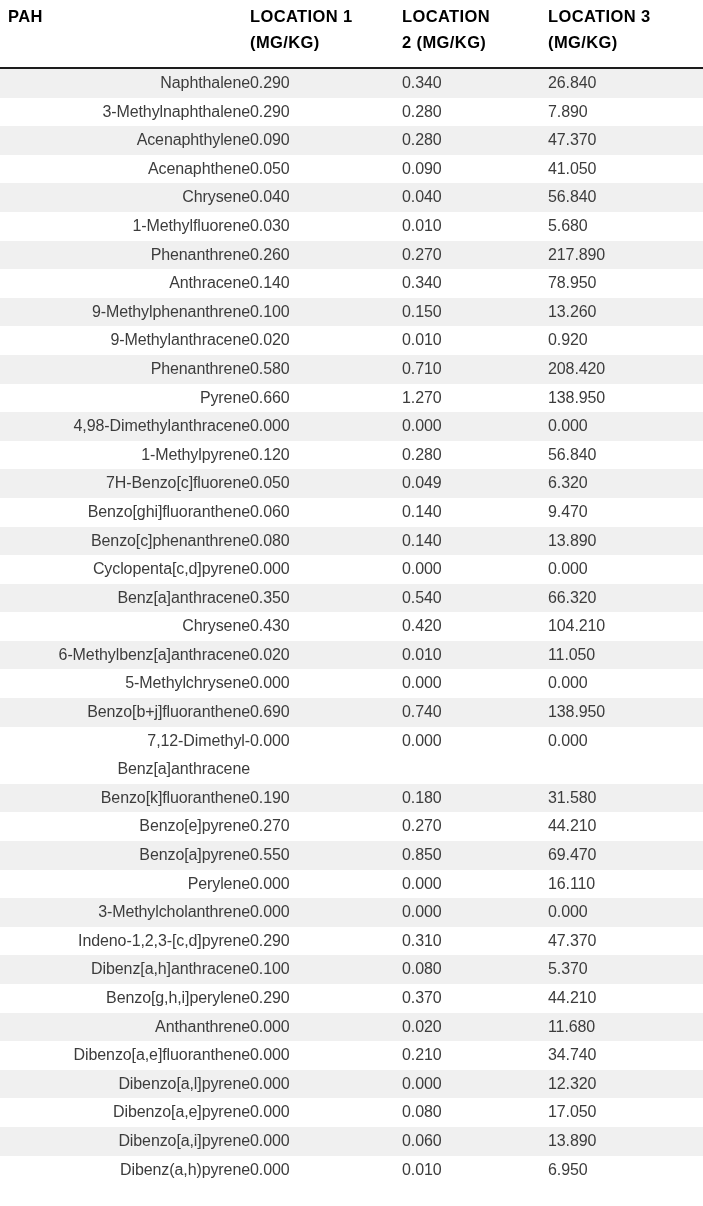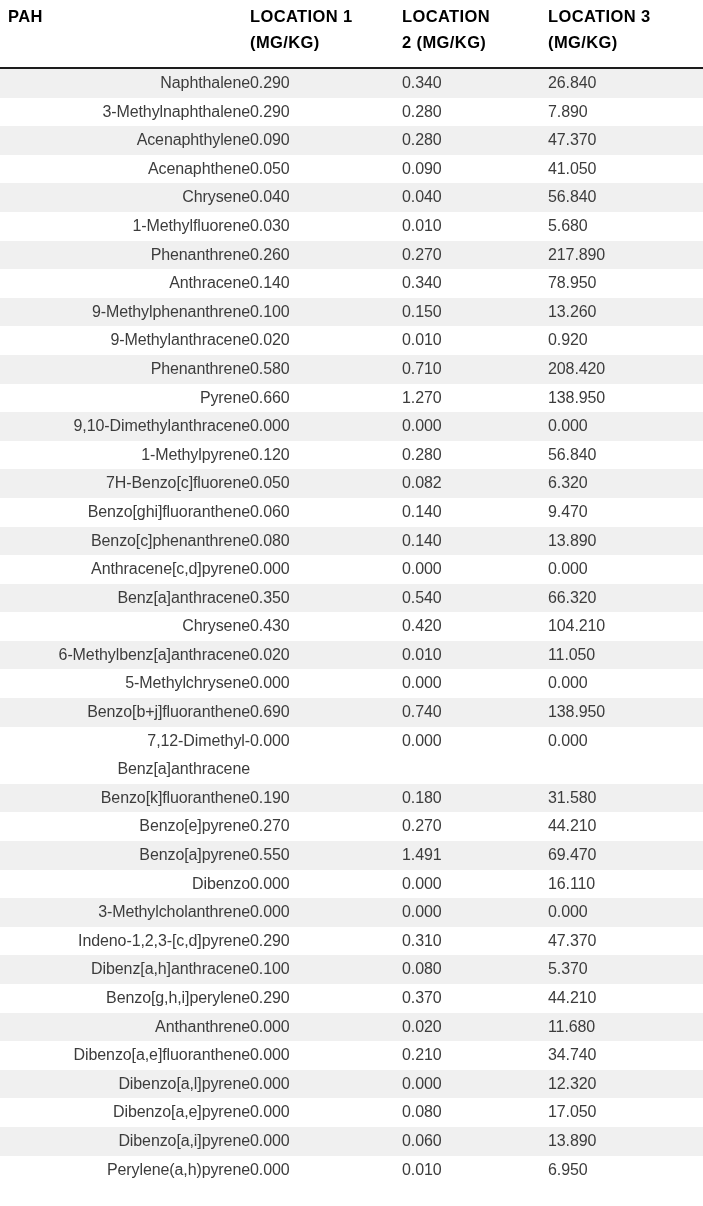--- a/index.html
+++ b/index.html
@@ -158,51 +158,51 @@
         <td>0.710</td>
         <td>208.420</td>
       </tr>
       <tr>
         <td>Pyrene</td>
         <td>0.660</td>
         <td>1.270</td>
         <td>138.950</td>
       </tr>
       <tr>
-        <td>9,10-Dimethylanthracene</td>
+        <td>4,98-Dimethylanthracene</td>
         <td>0.000</td>
         <td>0.000</td>
         <td>0.000</td>
       </tr>
       <tr>
         <td>1-Methylpyrene</td>
         <td>0.120</td>
         <td>0.280</td>
         <td>56.840</td>
       </tr>
       <tr>
         <td>7H-Benzo[c]fluorene</td>
         <td>0.050</td>
-        <td>0.082</td>
+        <td>0.049</td>
         <td>6.320</td>
       </tr>
       <tr>
         <td>Benzo[ghi]fluoranthene</td>
         <td>0.060</td>
         <td>0.140</td>
         <td>9.470</td>
       </tr>
       <tr>
         <td>Benzo[c]phenanthrene</td>
         <td>0.080</td>
         <td>0.140</td>
         <td>13.890</td>
       </tr>
       <tr>
-        <td>Anthracene[c,d]pyrene</td>
+        <td>Cyclopenta[c,d]pyrene</td>
         <td>0.000</td>
         <td>0.000</td>
         <td>0.000</td>
       </tr>
       <tr>
         <td>Benz[a]anthracene</td>
         <td>0.350</td>
         <td>0.540</td>
         <td>66.320</td>
       </tr>
@@ -245,25 +245,25 @@
       </tr>
       <tr>
         <td>Benzo[e]pyrene</td>
         <td>0.270</td>
         <td>0.270</td>
         <td>44.210</td>
       </tr>
       <tr>
         <td>Benzo[a]pyrene</td>
         <td>0.550</td>
-        <td>1.491</td>
+        <td>0.850</td>
         <td>69.470</td>
       </tr>
       <tr>
-        <td>Dibenzo</td>
+        <td>Perylene</td>
         <td>0.000</td>
         <td>0.000</td>
         <td>16.110</td>
       </tr>
       <tr>
         <td>3-Methylcholanthrene</td>
         <td>0.000</td>
         <td>0.000</td>
         <td>0.000</td>
       </tr>
@@ -309,19 +309,19 @@
         <td>0.080</td>
         <td>17.050</td>
       </tr>
       <tr>
         <td>Dibenzo[a,i]pyrene</td>
         <td>0.000</td>
         <td>0.060</td>
         <td>13.890</td>
       </tr>
       <tr>
-        <td>Perylene(a,h)pyrene</td>
+        <td>Dibenz(a,h)pyrene</td>
         <td>0.000</td>
         <td>0.010</td>
         <td>6.950</td>
       </tr>
     </tbody>
 </table>
 
 </body></html>

